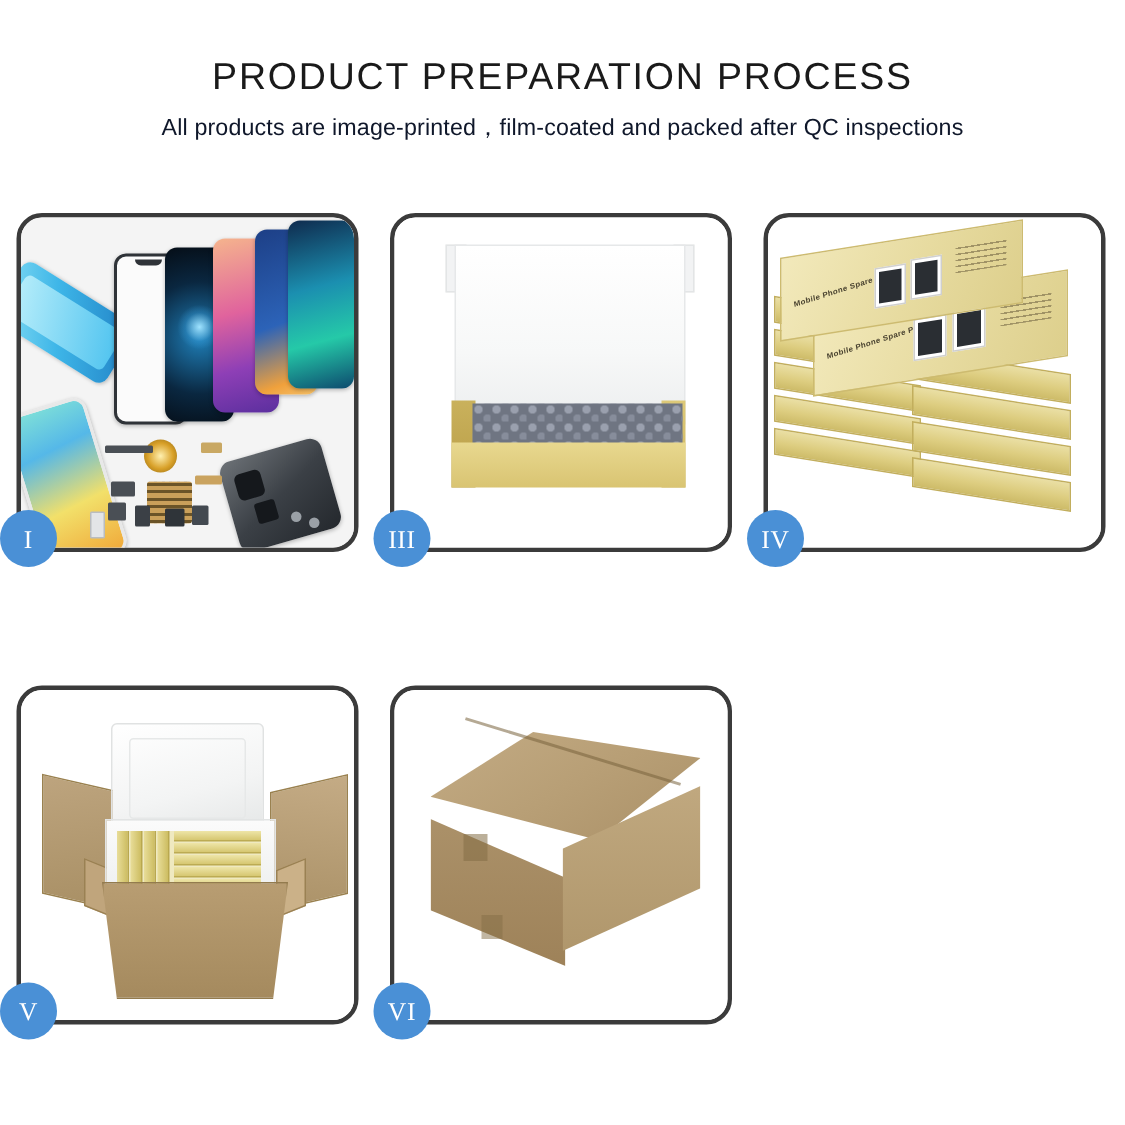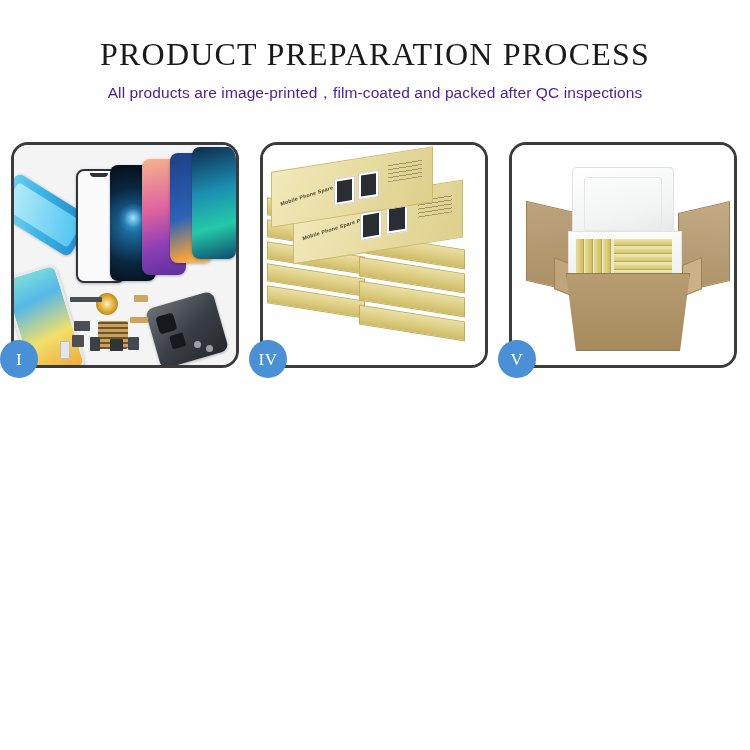--- a/index.html
+++ b/index.html
@@ -25,34 +25,34 @@
   
   .header {
     position: absolute;
     top: 0; left: 0;
     width: 750px;
     text-align: center;
   }
   .title {
     margin: 0;
     padding-top: 38px;
-    font-size: 32px;
+    font-size: 25px;
     font-weight: 500;
     letter-spacing: 1.2px;
     color: #1a1a1a;
     line-height: 1.05;
     white-space: nowrap;
-    font-family: Liberation Serif, serif;
+    font-family: Liberation Sans, sans-serif;
   }
   .subtitle {
     margin: 0;
     padding-top: 11px;
     font-size: 15.5px;
     font-weight: 400;
-    color: #4c1d95;
+    color: #0f172a;
     letter-spacing: 0.1px;
     white-space: nowrap;
   }
 
   
   .grid {
     position: absolute;
     top: 142px;
     left: 11px;
     width: 728px;
@@ -517,20 +517,32 @@
         <div class="chip" style="left:96px;top:194px;width:13px;height:12px;background:#2f3439;"></div>
         <div class="chip" style="left:114px;top:192px;width:11px;height:13px;background:#434950;"></div>
         <div class="chip" style="left:46px;top:196px;width:8px;height:16px;background:#e3e5e7;border:1px solid #b9bcbf;"></div>
         <div class="chip" style="left:180px;top:196px;width:7px;height:7px;border-radius:50%;background:#9aa0a6;"></div>
         <div class="chip" style="left:192px;top:200px;width:7px;height:7px;border-radius:50%;background:#9aa0a6;"></div>
       </div>
       <div class="badge">I</div>
     </div>
 
 
+    <div class="panel">
+      <div class="panel-inner p3">
+        <div class="b3-lid-flapL"></div>
+        <div class="b3-lid-flapR"></div>
+        <div class="b3-lid"></div>
+        <div class="b3-tray-left"></div>
+        <div class="b3-tray-right"></div>
+        <div class="b3-foam"></div>
+        <div class="b3-tray-front"></div>
+      </div>
+      <div class="badge">III</div>
+    </div>
 
     <div class="panel">
       <div class="panel-inner p4">
         <div class="stack">
 
           <div class="bx" style="left:4px;top:60px;width:96px;height:16px;transform:skewY(9deg);"></div>
           <div class="bx" style="left:4px;top:82px;width:96px;height:16px;transform:skewY(9deg);"></div>
           <div class="bx" style="left:4px;top:104px;width:96px;height:16px;transform:skewY(9deg);"></div>
           <div class="bx" style="left:4px;top:126px;width:96px;height:16px;transform:skewY(9deg);"></div>
           <div class="bx" style="left:4px;top:148px;width:96px;height:16px;transform:skewY(9deg);"></div>
@@ -583,15 +595,26 @@
           <span class="hstripe" style="top:8px;"></span>
           <span class="hstripe" style="top:16px;"></span>
           <span class="hstripe" style="top:24px;"></span>
           <span class="hstripe" style="top:32px;"></span>
         </div>
         <div class="c5-body"></div>
       </div>
       <div class="badge">V</div>
     </div>
 
+    <div class="panel">
+      <div class="panel-inner p6">
+        <div class="c6-top"></div>
+        <div class="c6-left"></div>
+        <div class="c6-right"></div>
+        <div class="c6-seam"></div>
+        <div class="c6-tapeL"></div>
+        <div class="c6-tapeB"></div>
+      </div>
+      <div class="badge">VI</div>
+    </div>
 
   </div>
 </div>
 
 </body></html>

